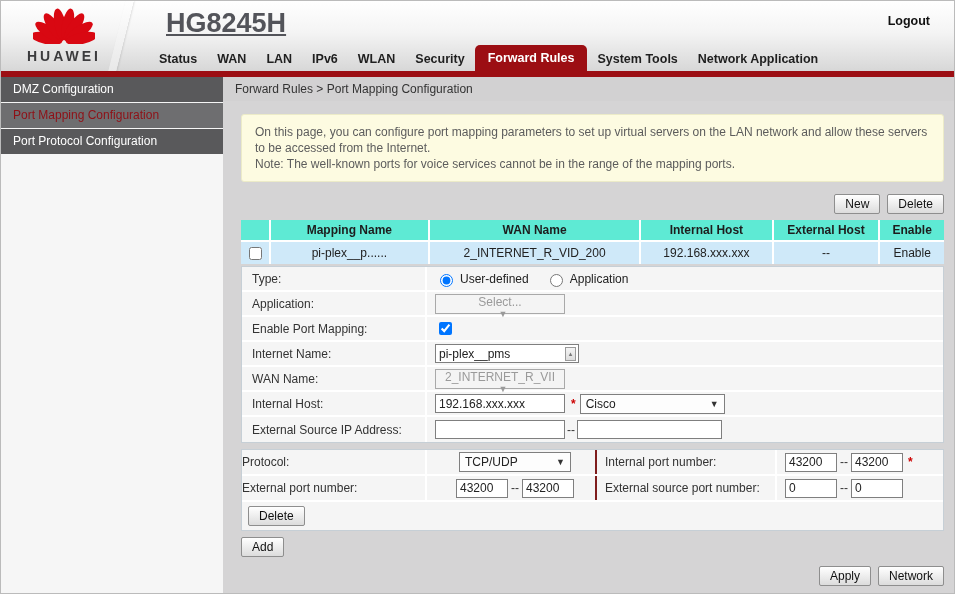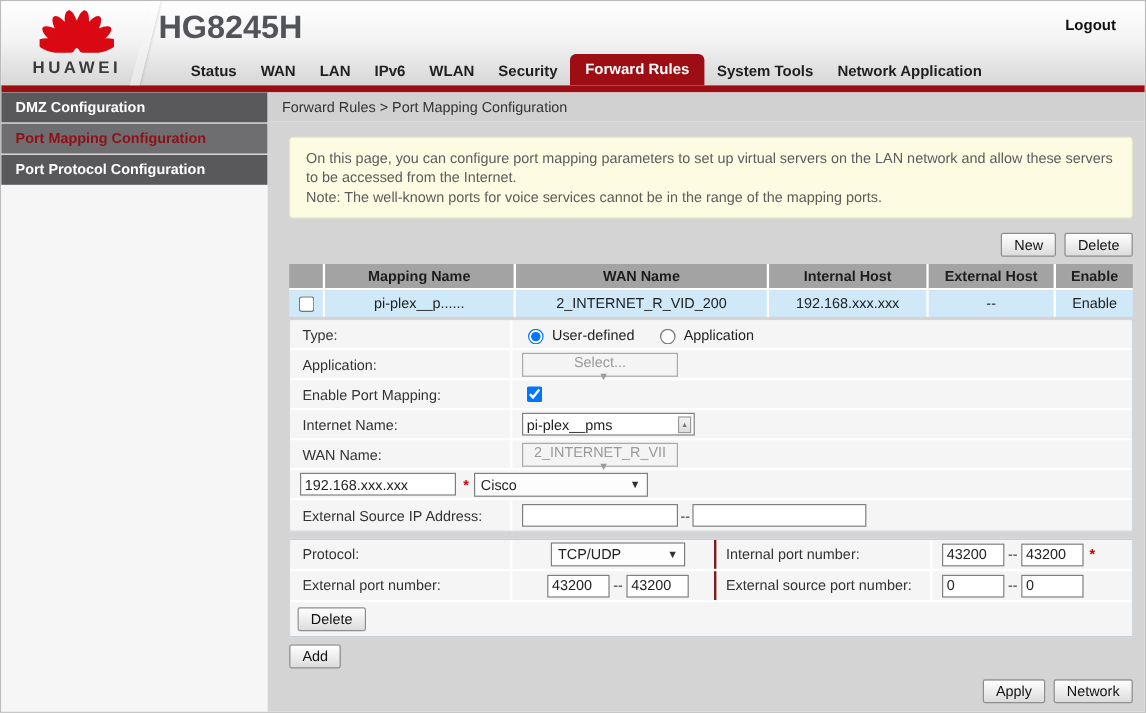--- a/index.html
+++ b/index.html
@@ -10,46 +10,46 @@
     border:1px solid #bbb;
   }
   
   .header { height:70px; position:relative;
     background:linear-gradient(180deg,#ffffff 0%,#f4f4f4 45%,#d7d7d7 100%); }
   .logo { position:absolute; left:14px; top:5px; width:98px; text-align:center; }
   .logo-text { font-weight:bold; letter-spacing:3px; color:#3b3b3d; font-size:14px; margin-top:1px; }
   .diag { position:absolute; left:116px; top:0; width:8px; height:70px;
     background:linear-gradient(180deg,#ffffff,#e8e8e8); transform:skewX(-14deg);
     box-shadow:1px 0 2px rgba(0,0,0,.12); }
-  .title { position:absolute; left:131px; top:7px; font-size:27px; font-weight:bold; color:#53545a; }
+  .title { position:absolute; left:165px; top:7px; font-size:27px; font-weight:bold; color:#53545a;text-decoration:underline; }
   .logout { position:absolute; right:24px; top:13px; font-size:12.5px; font-weight:bold; color:#111; cursor:pointer; }
   .tabs { position:absolute; bottom:0; left:148px; right:0; display:flex; align-items:flex-end; }
   .tab { padding:4px 10px 5px 10px; font-weight:bold; font-size:12.5px; color:#1f1f1f; cursor:pointer; white-space:nowrap; }
   .tab.active { background:#9c0e13; color:#fff; border-radius:5px 5px 0 0; padding:6px 13px; }
   .redbar { height:6px; background:#9c0e13; }
   
   .main { display:flex; height:518px; }
   .sidebar { width:222px; background:#f6f6f6; flex:none; }
   .side-item { height:25px; line-height:25px; padding-left:12px; background:#59595b;
-    color:#fff; font-weight:bold; font-size:12px; margin-bottom:1px; cursor:pointer; }
+    color:#fff; font-weight:normal; font-size:12px; margin-bottom:1px; cursor:pointer; }
   .side-item.selected { background:#6e6e70; color:#8f1016; }
   .right-col { flex:1; display:flex; flex-direction:column; }
   .breadcrumb { height:24px; line-height:24px; background:#d2d1d2; color:#333;
     padding-left:12px; font-size:12px; flex:none; }
   .content { flex:1; background:#d5d4d5; padding:0 10px 0 18px; position:relative; }
   
   .info-box { margin-top:13px; background:#fdfbe1; border:1px solid #ecebc8; border-radius:3px;
     padding:9px 13px; color:#5c5c5c; line-height:16px; }
   
   .btn { font-family:"Liberation Sans",sans-serif; font-size:12px; padding:2px 10px; border:1px solid #8e8e8e;
     border-radius:2px; background:linear-gradient(180deg,#ffffff,#dcdcdc); color:#111; cursor:pointer; }
   .list-actions { display:flex; justify-content:flex-end; gap:7px; margin-top:12px; }
   
   table.map-table { width:100%; border-collapse:separate; border-spacing:0; margin-top:6px; }
-  .map-table th { background:#a3a3a3; font-weight:bold; height:22px; font-size:12px;
+  .map-table th { background:#5eead4; font-weight:bold; height:22px; font-size:12px;
     border-right:2px solid #fff; border-bottom:2px solid #fff; text-align:center; color:#1d1d1d; }
   .map-table th:last-child, .map-table td:last-child { border-right:none; }
   .map-table td { background:#cfe9f9; height:22px; text-align:center; border-right:2px solid #fff; color:#222; }
   .col-chk { width:30px; }
   
   .form-box { margin-top:2px; border:1px solid #c6cfd6; background:#fff; }
   .frow { display:flex; background:#f5f5f5; border-bottom:2px solid #fff; height:25px; align-items:stretch; }
   .frow:last-child { border-bottom:none; }
   .flabel { width:185px; flex:none; padding-left:10px; border-right:2px solid #fff;
     display:flex; align-items:center; color:#333; }
@@ -64,21 +64,21 @@
     border:1px solid #7f7f7f; background:#fdfdfd; padding:0 5px; font-size:12px; color:#222; cursor:pointer; }
   .selbox .arr { font-size:9px; color:#333; margin-left:6px; }
   .selbox.disabled { color:#9a9a9a; border-color:#a9a9a9; background:#f4f4f4;flex-direction:column; }
   .selbox.disabled .arr { color:#9a9a9a; }
   .req { color:#c00; font-weight:bold; margin-left:2px; }
   .sep { color:#333; }
   .radio-opt { display:inline-flex; align-items:center; gap:4px; margin-right:12px; color:#222; }
   
   .proto-box { margin-top:6px; border:1px solid #c6cfd6; background:#fff; }
   .prow { display:flex; background:#f5f5f5; border-bottom:2px solid #fff; height:26px; align-items:stretch; }
-  .plabel1 { width:185px; flex:none; padding-left:10px; border-right:2px solid #fff; display:flex; align-items:center; color:#333; }
+  .plabel1 { width:185px; flex:none; border-right:2px solid #fff; display:flex; align-items:center; color:#333; }
   .pctrl1 { width:170px; flex:none; padding-left:8px; border-right:2px solid #7f1d1d; display:flex; align-items:center; gap:3px;justify-content:center; }
   .plabel2 { width:180px; flex:none; padding-left:8px; border-right:2px solid #fff; display:flex; align-items:center; color:#333; }
   .pctrl2 { flex:1; display:flex; align-items:center; padding-left:8px; gap:3px; }
   .port-in { width:52px; }
   .del-row { background:#f5f5f5; padding:4px 0 4px 6px; }
   .add-wrap { margin-top:6px; }
   .footer-actions { display:flex; justify-content:flex-end; gap:7px; margin-top:9px; padding-bottom:10px; }
 </style>
 </head>
 <body>
@@ -208,20 +208,21 @@
         <div class="frow">
           <div class="flabel">WAN Name:</div>
           <div class="fctrl">
             <div class="selbox disabled" style="width:130px">
               <span>2_INTERNET_R_VII</span>
               <span class="arr">▼</span>
             </div>
           </div>
         </div>
         <div class="frow">
+          <div class="flabel">Internal Host:</div>
           <div class="fctrl">
             <input type="text" style="width: 130px;" value="192.168.xxx.xxx">
             <span class="req">*</span>
             <div class="selbox" style="width:145px">
               <span>Cisco</span>
               <span class="arr">▼</span>
             </div>
           </div>
         </div>
         <div class="frow">

